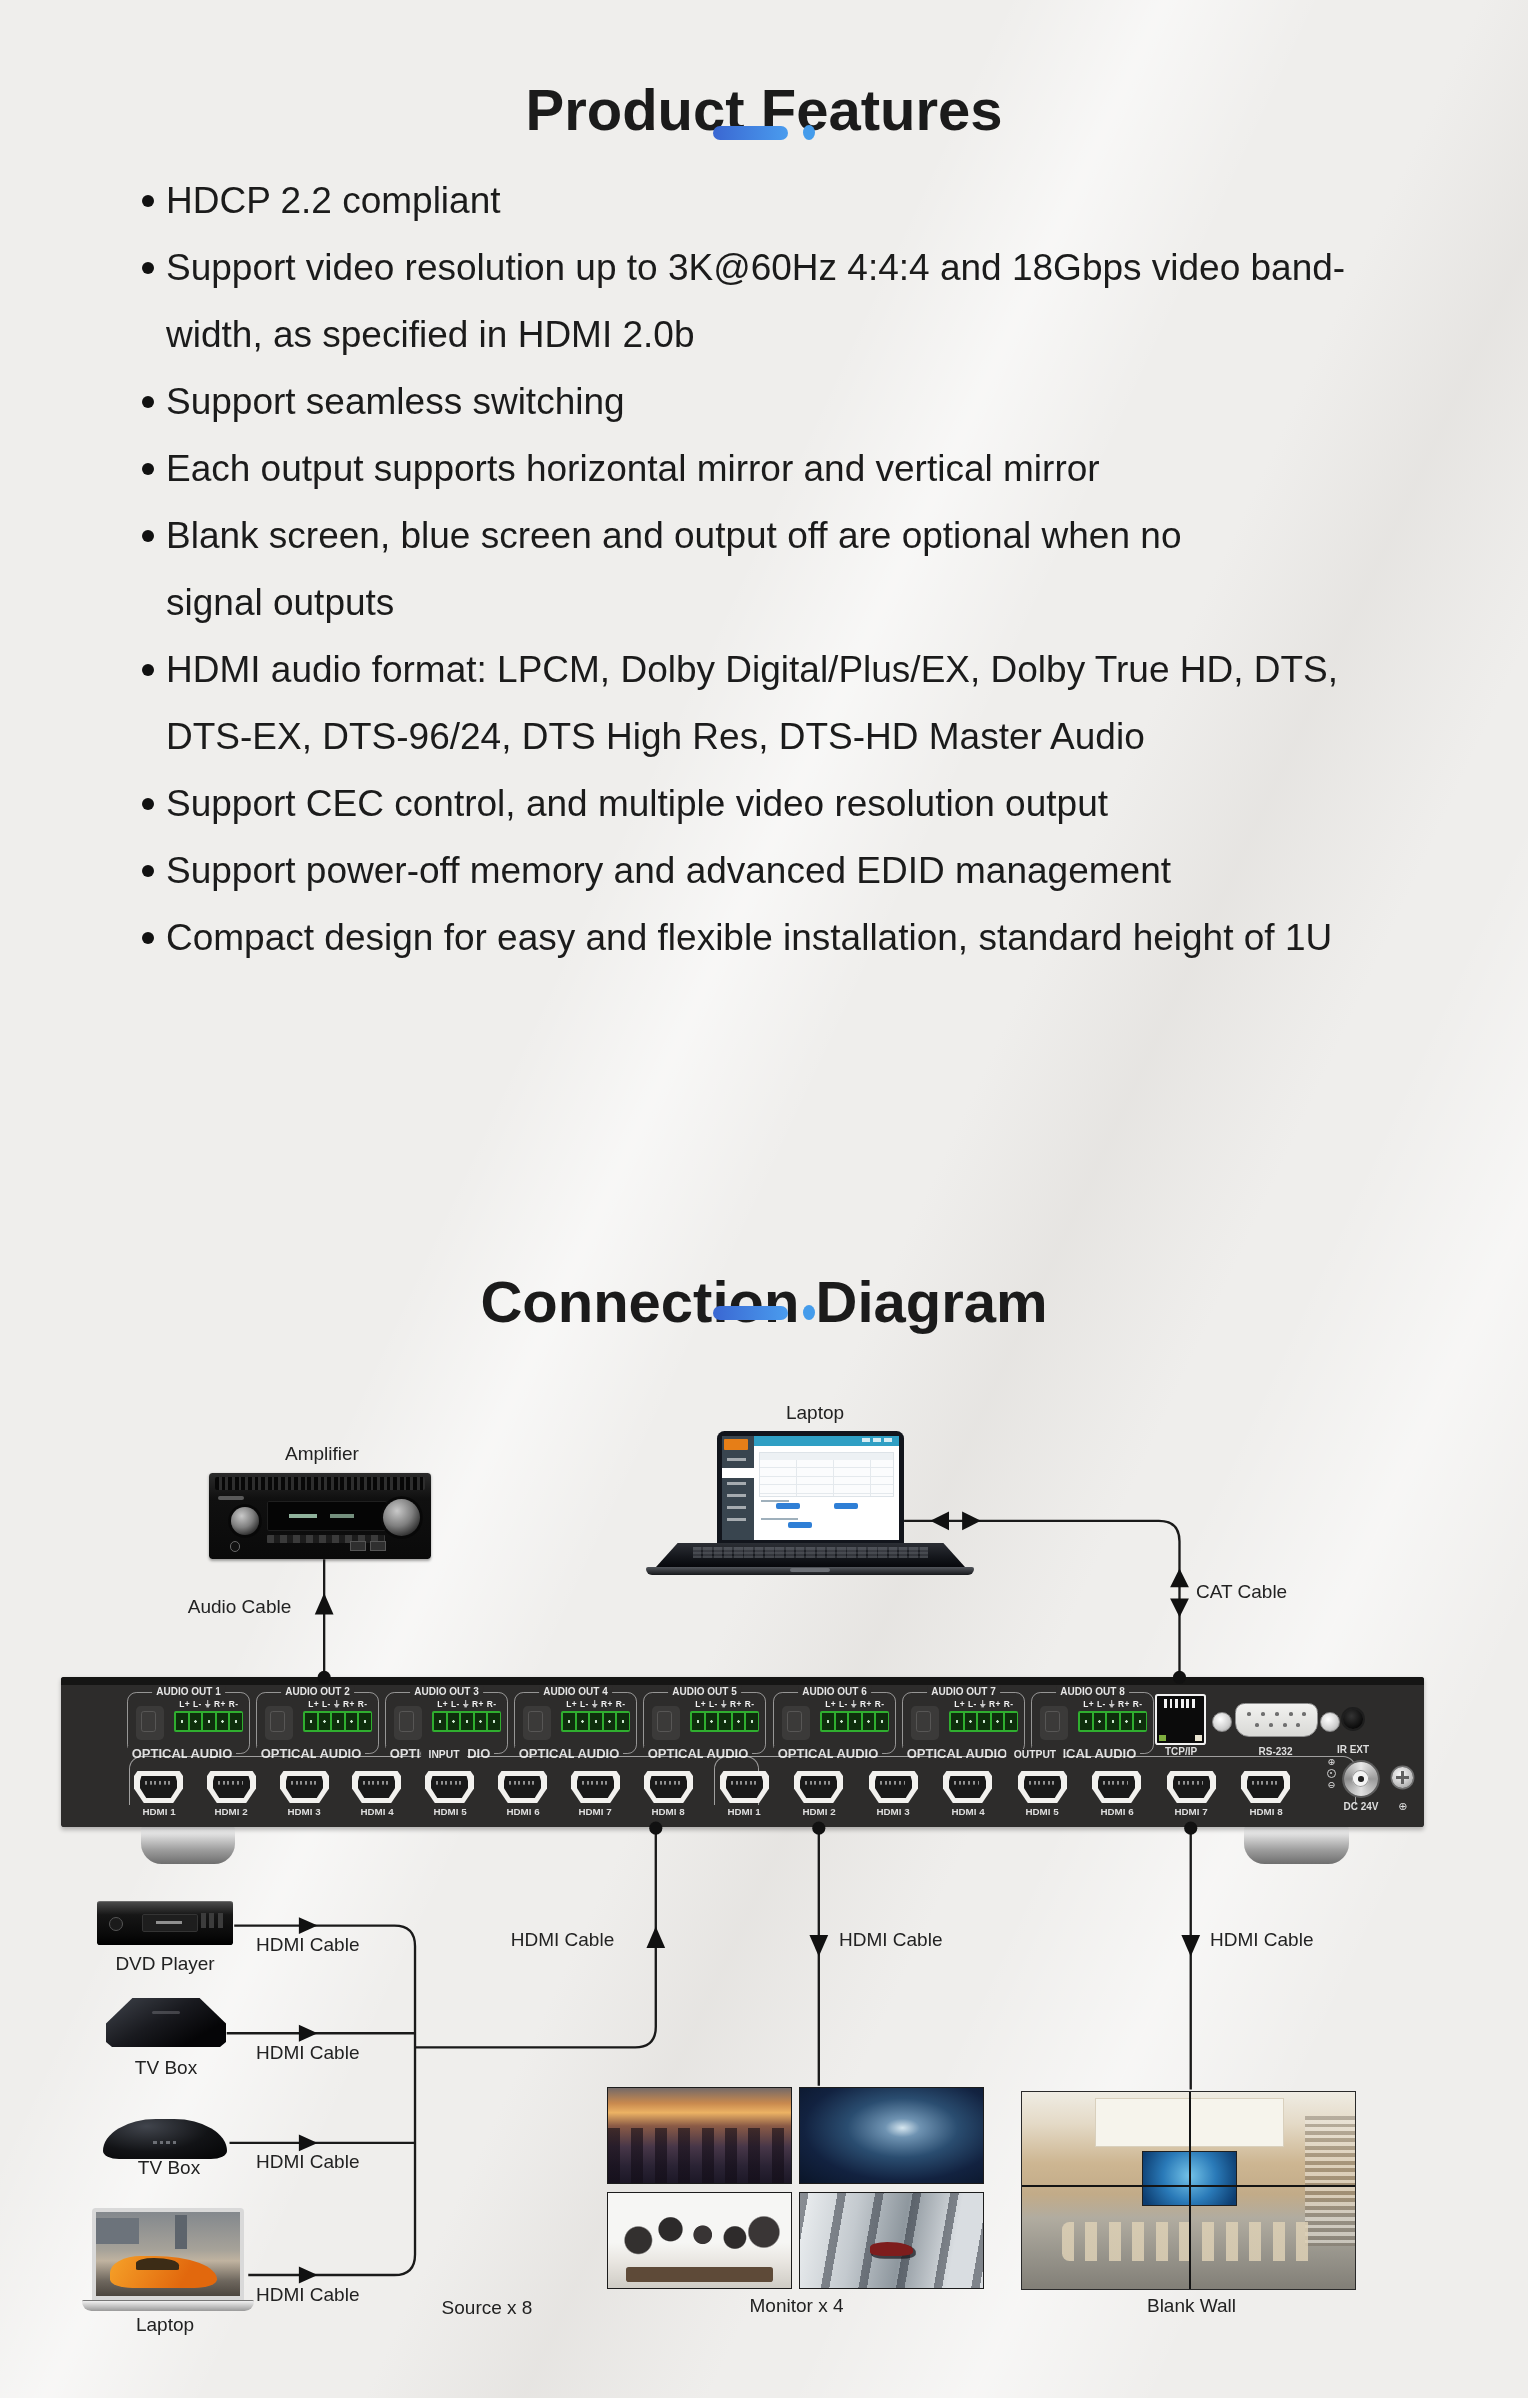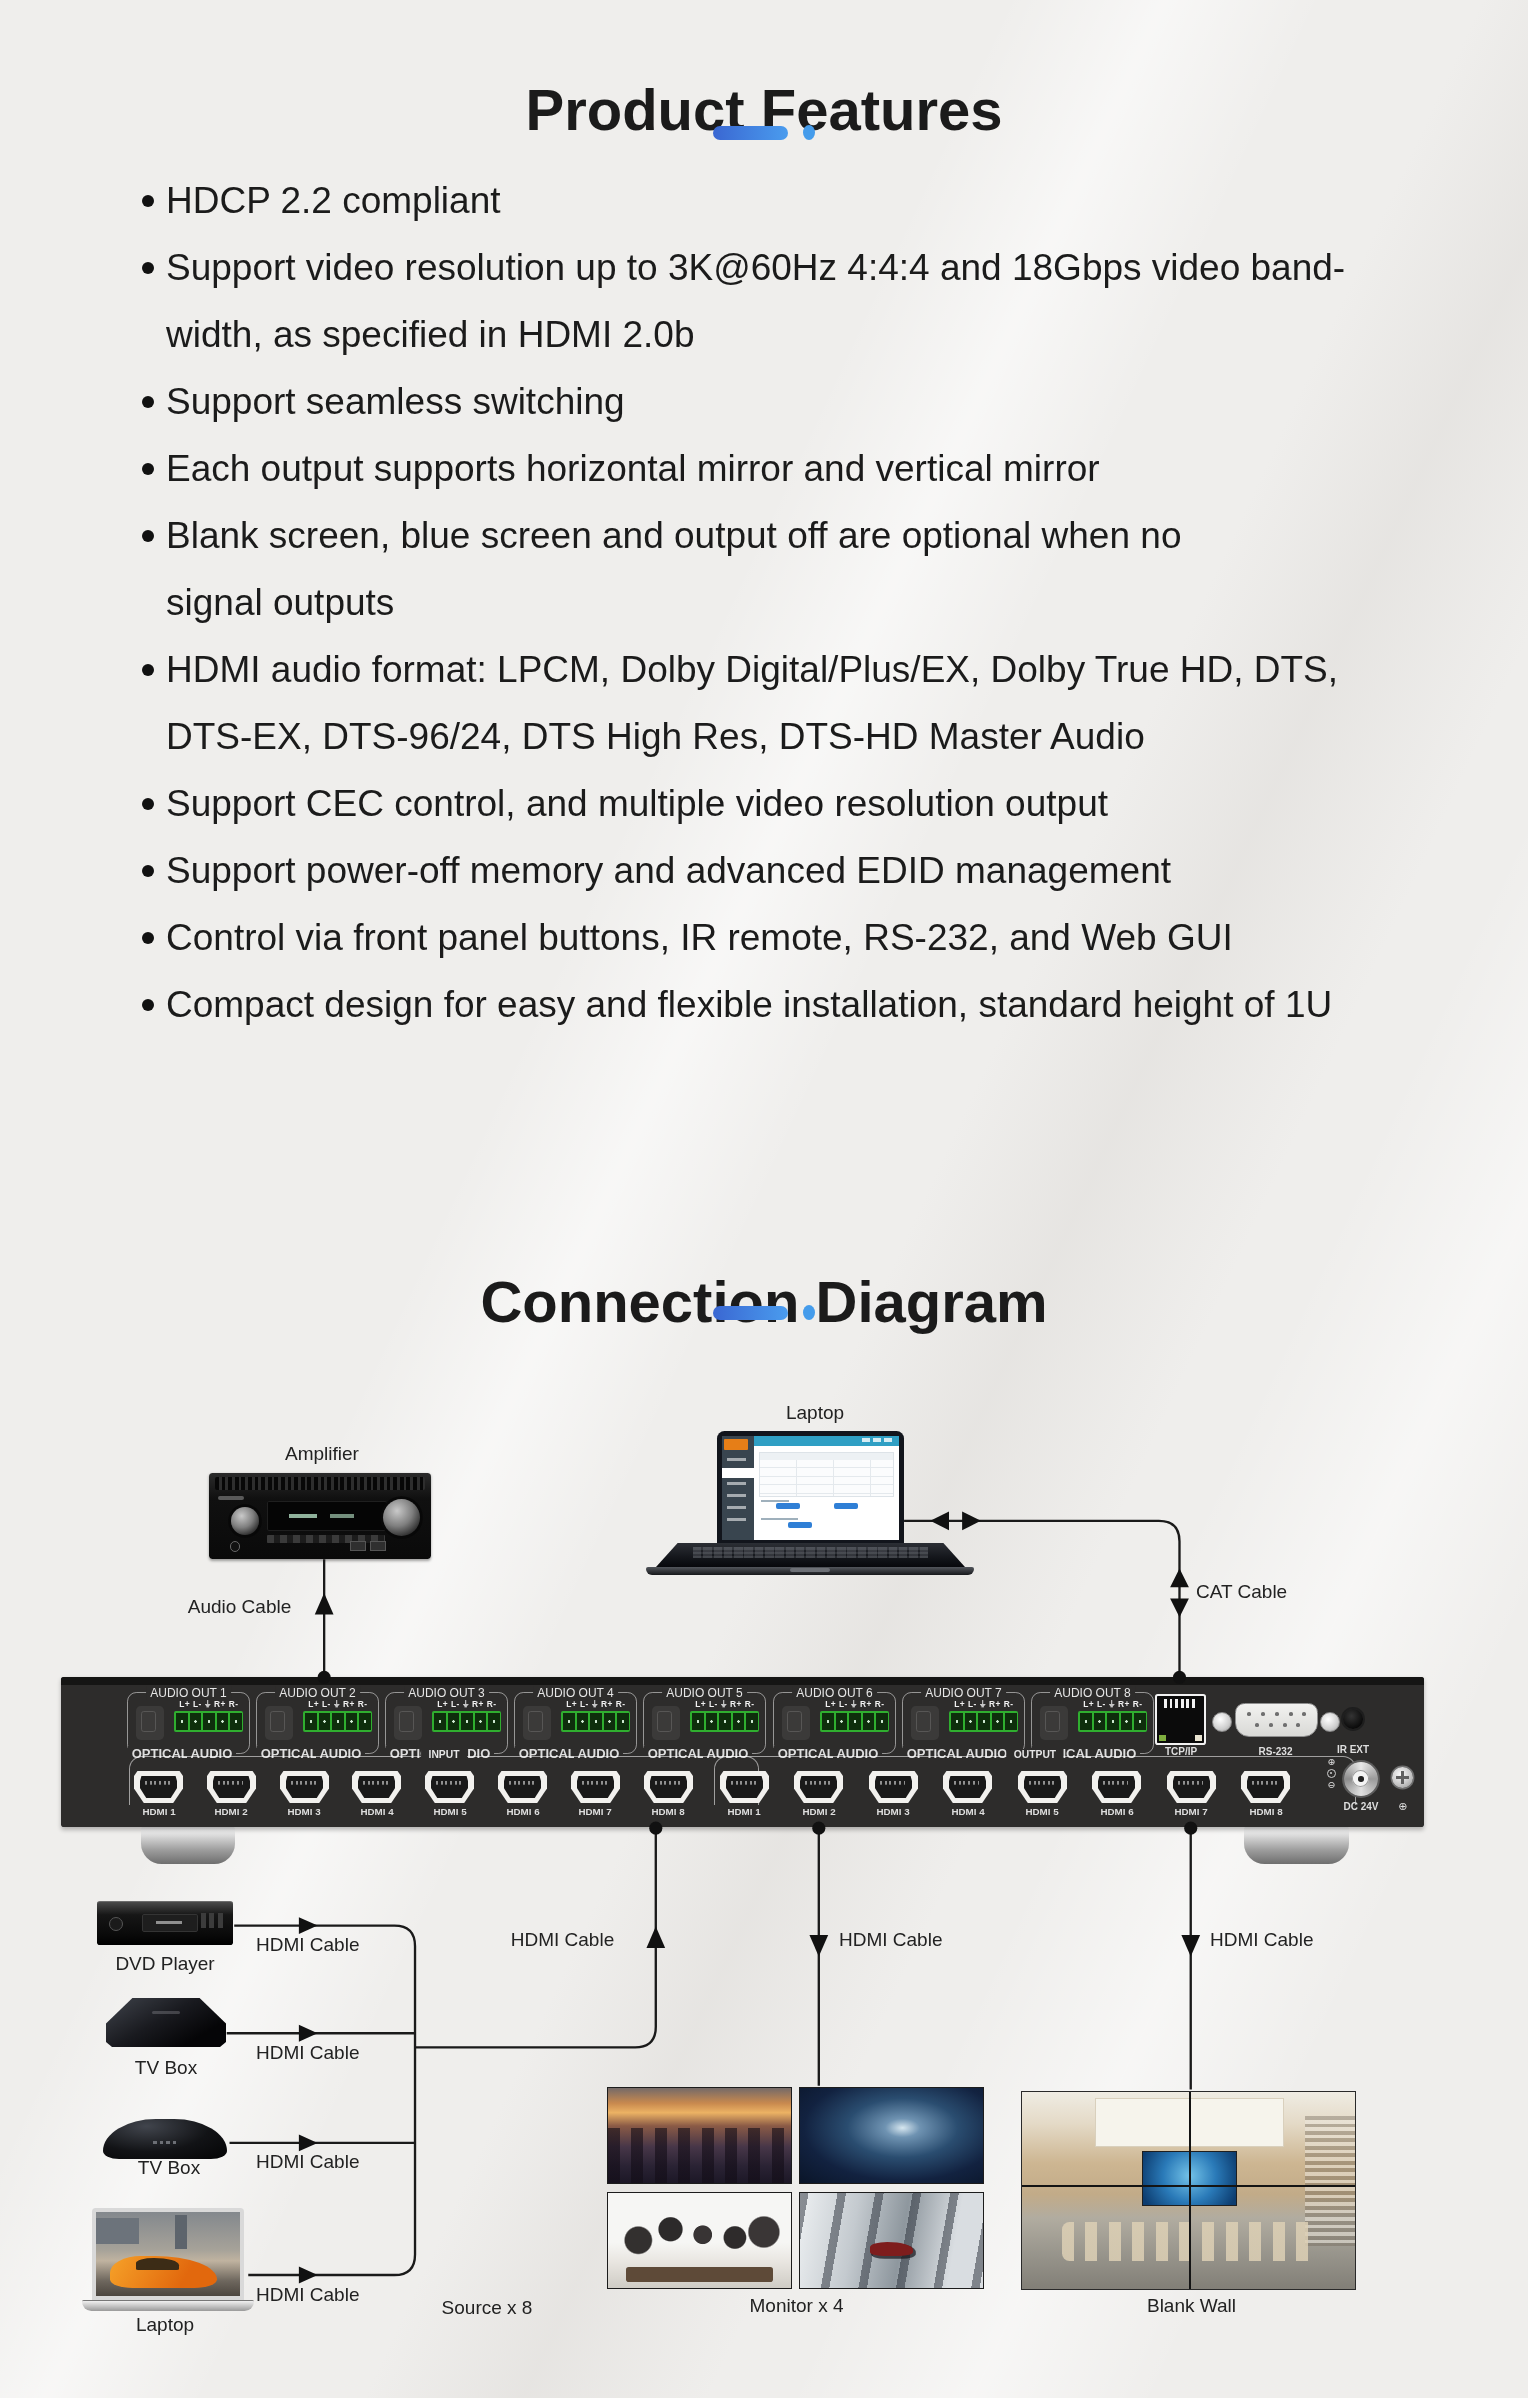--- a/index.html
+++ b/index.html
@@ -62,21 +62,21 @@
   .lapc-lip::after{content:"";position:absolute;left:44%;top:0.9px;width:12%;height:3.7px;border-radius:1.9px;background:#6d7076;}
   
   .foot{position:absolute;top:1823px;height:41px;background:linear-gradient(180deg,#d6d6d6,#f0f0f0 18%,#9d9d9d 66%,#6e6e6e);border-radius:7.5px 7.5px 20.6px 20.6px;z-index:1;}
   .foot.fl{left:141px;width:94px;} .foot.fr{left:1244px;width:105px;}
   .device{left:61px;top:1677px;width:1363px;height:150px;background:#2d2c2b;border-radius:2.8px;z-index:2;box-shadow:0 2.8px 4.7px rgba(0,0,0,.25);}
   .device::before{content:"";position:absolute;left:0;right:0;top:0;height:7.5px;background:#151514;border-radius:2.8px 2.8px 0 0;}
   .dtxt{color:#dedede;font-weight:bold;font-size:10px;white-space:nowrap;}
   
   .ag-row{position:absolute;left:66px;top:15px;width:1091px;height:62px;}
   .ag{position:absolute;top:0;width:123px;height:62px;border:1.4px solid rgba(255,255,255,.5);border-radius:9.4px;box-sizing:border-box;}
-  .ag .t{position:absolute;top:-7.5px;left:50%;transform:translateX(-50%);background:#2d2c2b;padding:0 4.7px;font-size:12px;font-weight:normal;color:#e6e6e6;white-space:nowrap;}
+  .ag .t{position:absolute;top:-7.5px;left:50%;transform:translateX(-50%);background:#2d2c2b;padding:0 4.7px;font-size:10px;font-weight:bold;color:#e6e6e6;white-space:nowrap;}
   .ag .opt{position:absolute;left:7.5px;top:13px;width:28px;height:34px;background:#3b3a39;border-radius:4.7px;}
   .ag .opt::after{content:"";position:absolute;left:5.6px;top:4.7px;width:13px;height:19px;border:1.9px solid #575655;border-radius:2.8px;}
   .ag .termwrap{position:absolute;right:5.6px;top:5.6px;width:69px;text-align:center;}
   .ag .tt{display:block;font-size:8.4px;font-weight:bold;color:#f0f0f0;letter-spacing:0.5px;white-space:nowrap;}
   .ag .tb{display:flex;gap:1.9px;background:#2fae2f;padding:1.9px;border-radius:1.9px;margin-top:1.9px;height:20.6px;box-sizing:border-box;}
   .ag .tb i{flex:1;background:#0e2e0c radial-gradient(circle at 50% 50%,#cfe9d2 1.1px,transparent 1.5px);background-color:#0e2e0c;}
   .ag .bl,.ag .br{position:absolute;bottom:-7.5px;background:#2d2c2b;padding:0 3.7px;font-size:13px;font-weight:bold;color:#dedede;}
   .ag .bl{left:0px;} .ag .br{right:13px;}
   
   .bracket{position:absolute;top:79px;height:49px;border:1.9px solid rgba(255,255,255,.55);border-bottom:none;border-radius:13px 13px 0 0;box-sizing:border-box;}
@@ -178,23 +178,20 @@
       </li>
       <li class="feat">
         <div>HDMI audio format: LPCM, Dolby Digital/Plus/EX, Dolby True HD, DTS,</div>
         <div>DTS-EX, DTS-96/24, DTS High Res, DTS-HD Master Audio</div>
       </li>
       <li class="feat">
         <div>Support CEC control, and multiple video resolution output</div>
       </li>
       <li class="feat">
         <div>Support power-off memory and advanced EDID management</div>
-      </li>
-      <li class="feat">
-        <div>Control via front panel buttons, IR remote, RS-232, and Web GUI</div>
       </li>
       <li class="feat">
         <div>Compact design for easy and flexible installation, standard height of 1U</div>
       </li>
     </ul>
 
   <h1 class="sec-title" style="top:1229px;">Connection Diagram</h1>
   <div class="divider" style="top:1305px;">
     <span class="pill"></span>
     <span class="dot"></span>

